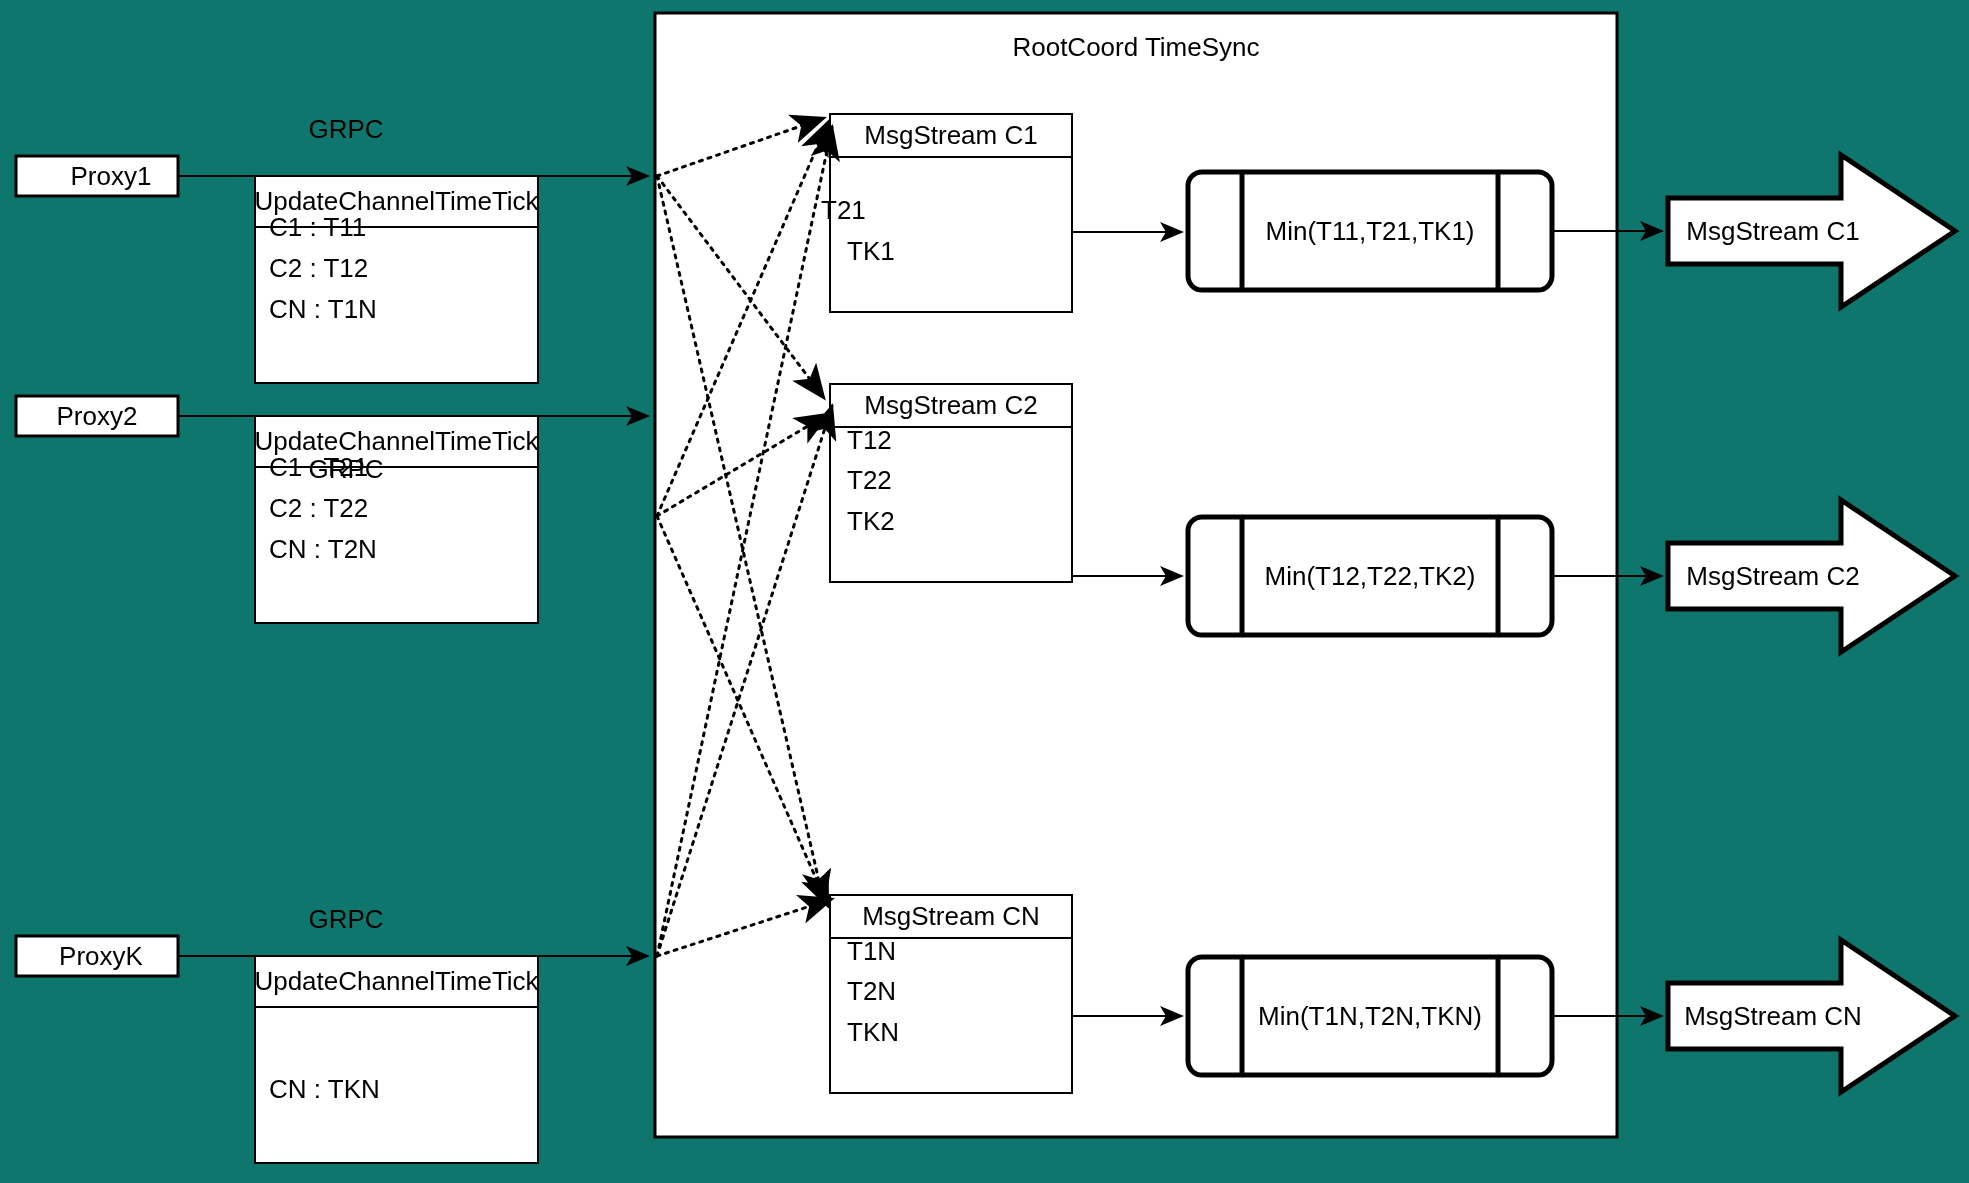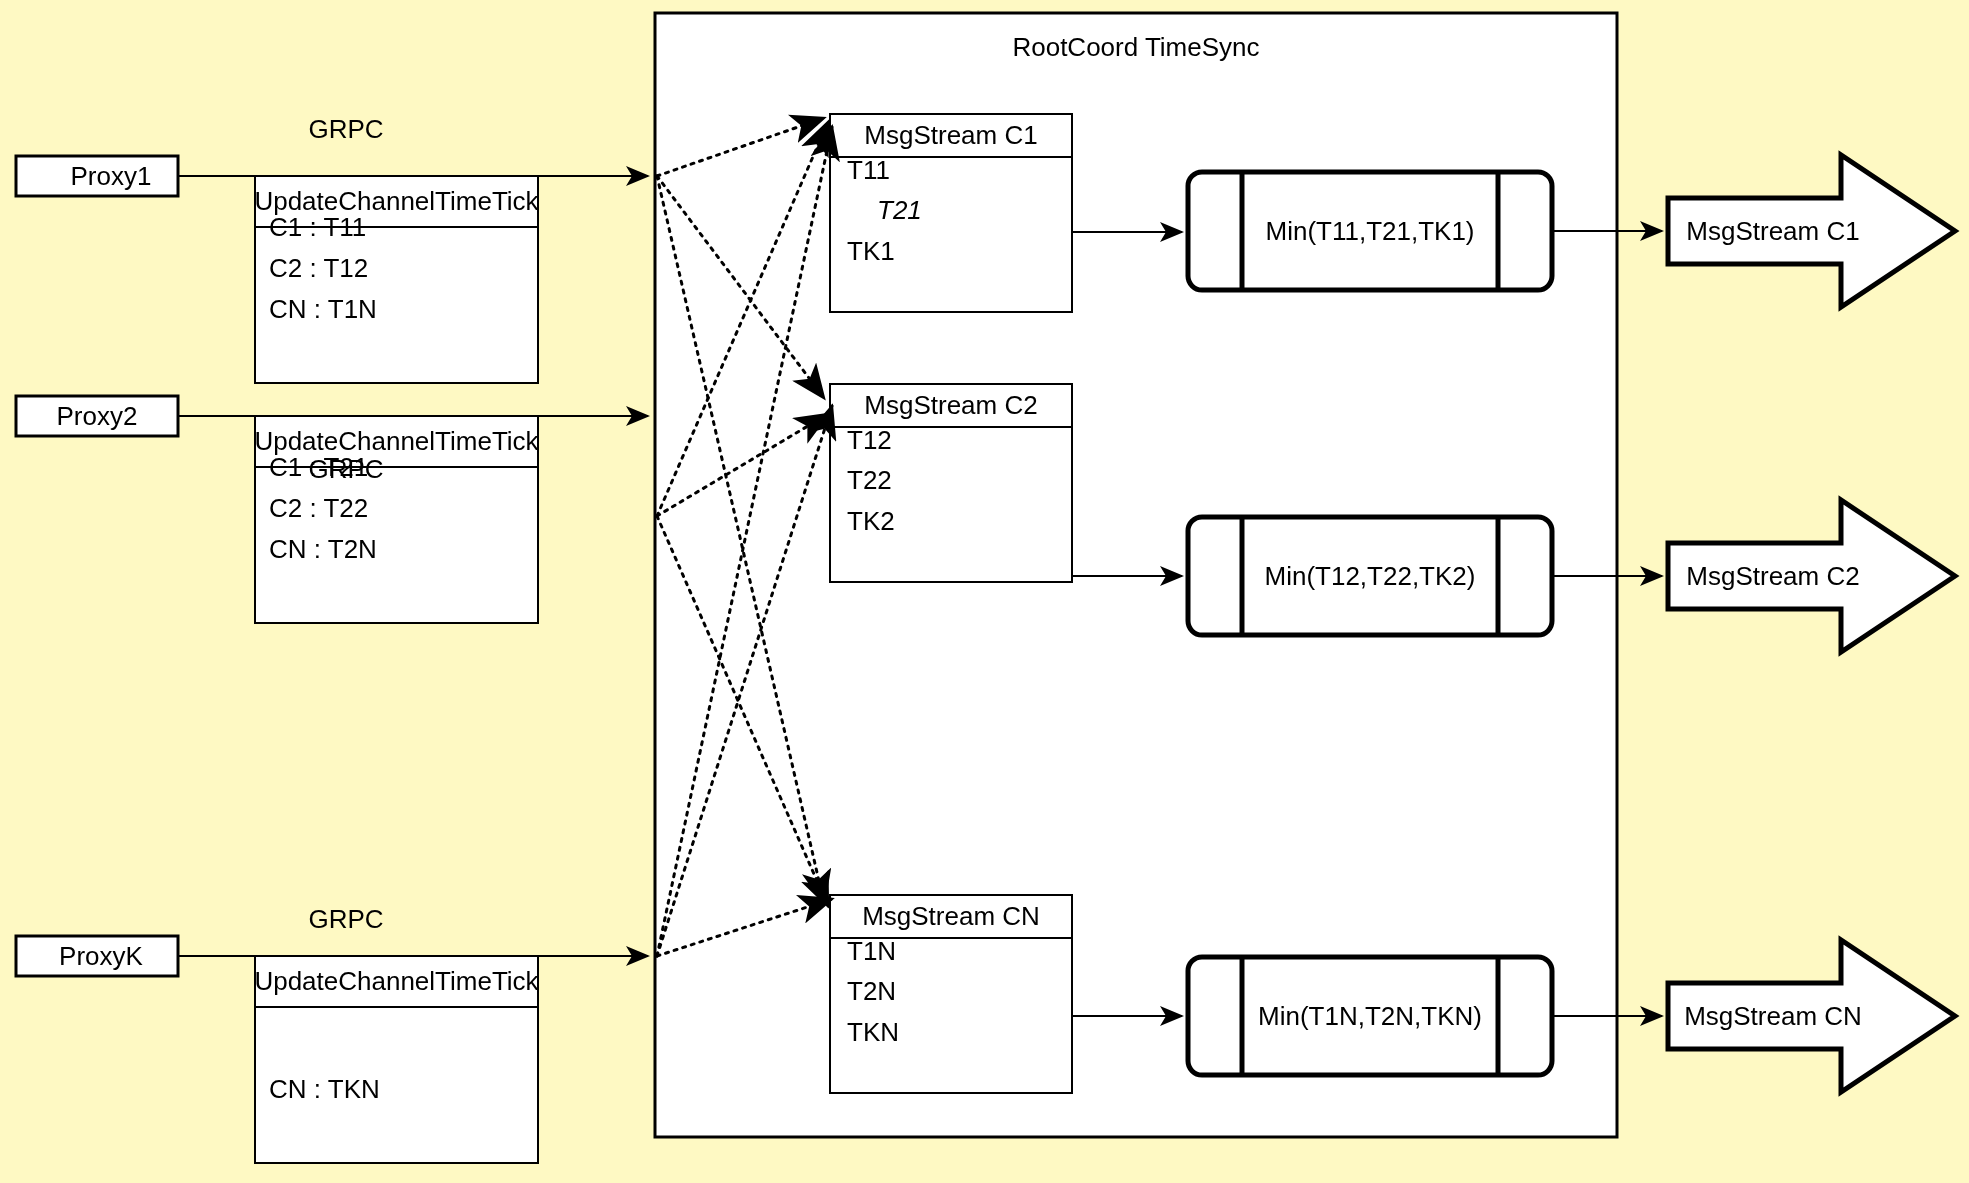--- a/index.html
+++ b/index.html
@@ -7,21 +7,21 @@
     padding: 0;
     background: #ffffff;
   }
   body {
     font-family: "Liberation Sans", sans-serif;
   }
   #stage {
     position: relative;
     width: 1969px;
     height: 1183px;
-    background: #fef9c3;
+    background: #0f766e;
     overflow: hidden;
   }
   svg.layer {
     position: absolute;
     left: 0;
     top: 0;
     width: 1969px;
     height: 1183px;
   }
   .shape-txt {
@@ -128,22 +128,21 @@
   <div class="shape-txt f26" style="left:655px; top:30px; width:962px; height:34px;">RootCoord TimeSync</div>
 
   <div class="shape-txt f26" style="left:16px; top:156px; width:190px; height:40px;">Proxy1</div>
   <div class="shape-txt f26" style="left:286px; top:113px; width:120px; height:32px;">GRPC</div>
   <div class="shape-txt f26" style="left:255px; top:176px; width:283px; height:51px;">UpdateChannelTimeTick</div>
   <div class="shape-txt f26 txt-left" style="left:269px; top:187px; width:260px; height:80px;">C1 :  T11</div>
   <div class="shape-txt f26 txt-left" style="left:269px; top:228px; width:260px; height:80px;">C2 :  T12</div>
   <div class="shape-txt f26 txt-left" style="left:269px; top:269px; width:260px; height:80px;">CN : T1N</div>
 
   <div class="shape-txt f26" style="left:830px; top:114px; width:242px; height:43px;">MsgStream C1</div>
-  <div class="shape-txt f26 txt-left" style="left:847px; top:130px; width:210px; height:80px;">T11</div>
-  <div class="shape-txt f26 txt-left" style="left:877px; top:170px; width:210px; height:80px;font-style:italic;">T21</div>
+  <div class="shape-txt f26 txt-left" style="left:821px; top:170px; width:210px; height:80px;">T21</div>
   <div class="shape-txt f26 txt-left" style="left:847px; top:211px; width:210px; height:80px;">TK1</div>
 
   <div class="shape-txt f26" style="left:1242px; top:172px; width:256px; height:118px;">Min(T11,T21,TK1)</div>
   <div class="shape-txt f26" style="left:1673px; top:198px; width:200px; height:66px;">MsgStream C1</div>
 
   <div class="shape-txt f26" style="left:16px; top:396px; width:162px; height:40px;">Proxy2</div>
   <div class="shape-txt f26" style="left:286px; top:453px; width:120px; height:32px;">GRPC</div>
   <div class="shape-txt f26" style="left:255px; top:416px; width:283px; height:51px;">UpdateChannelTimeTick</div>
   <div class="shape-txt f26 txt-left" style="left:269px; top:427px; width:260px; height:80px;">C1 :  T21</div>
   <div class="shape-txt f26 txt-left" style="left:269px; top:468px; width:260px; height:80px;">C2 :  T22</div>

